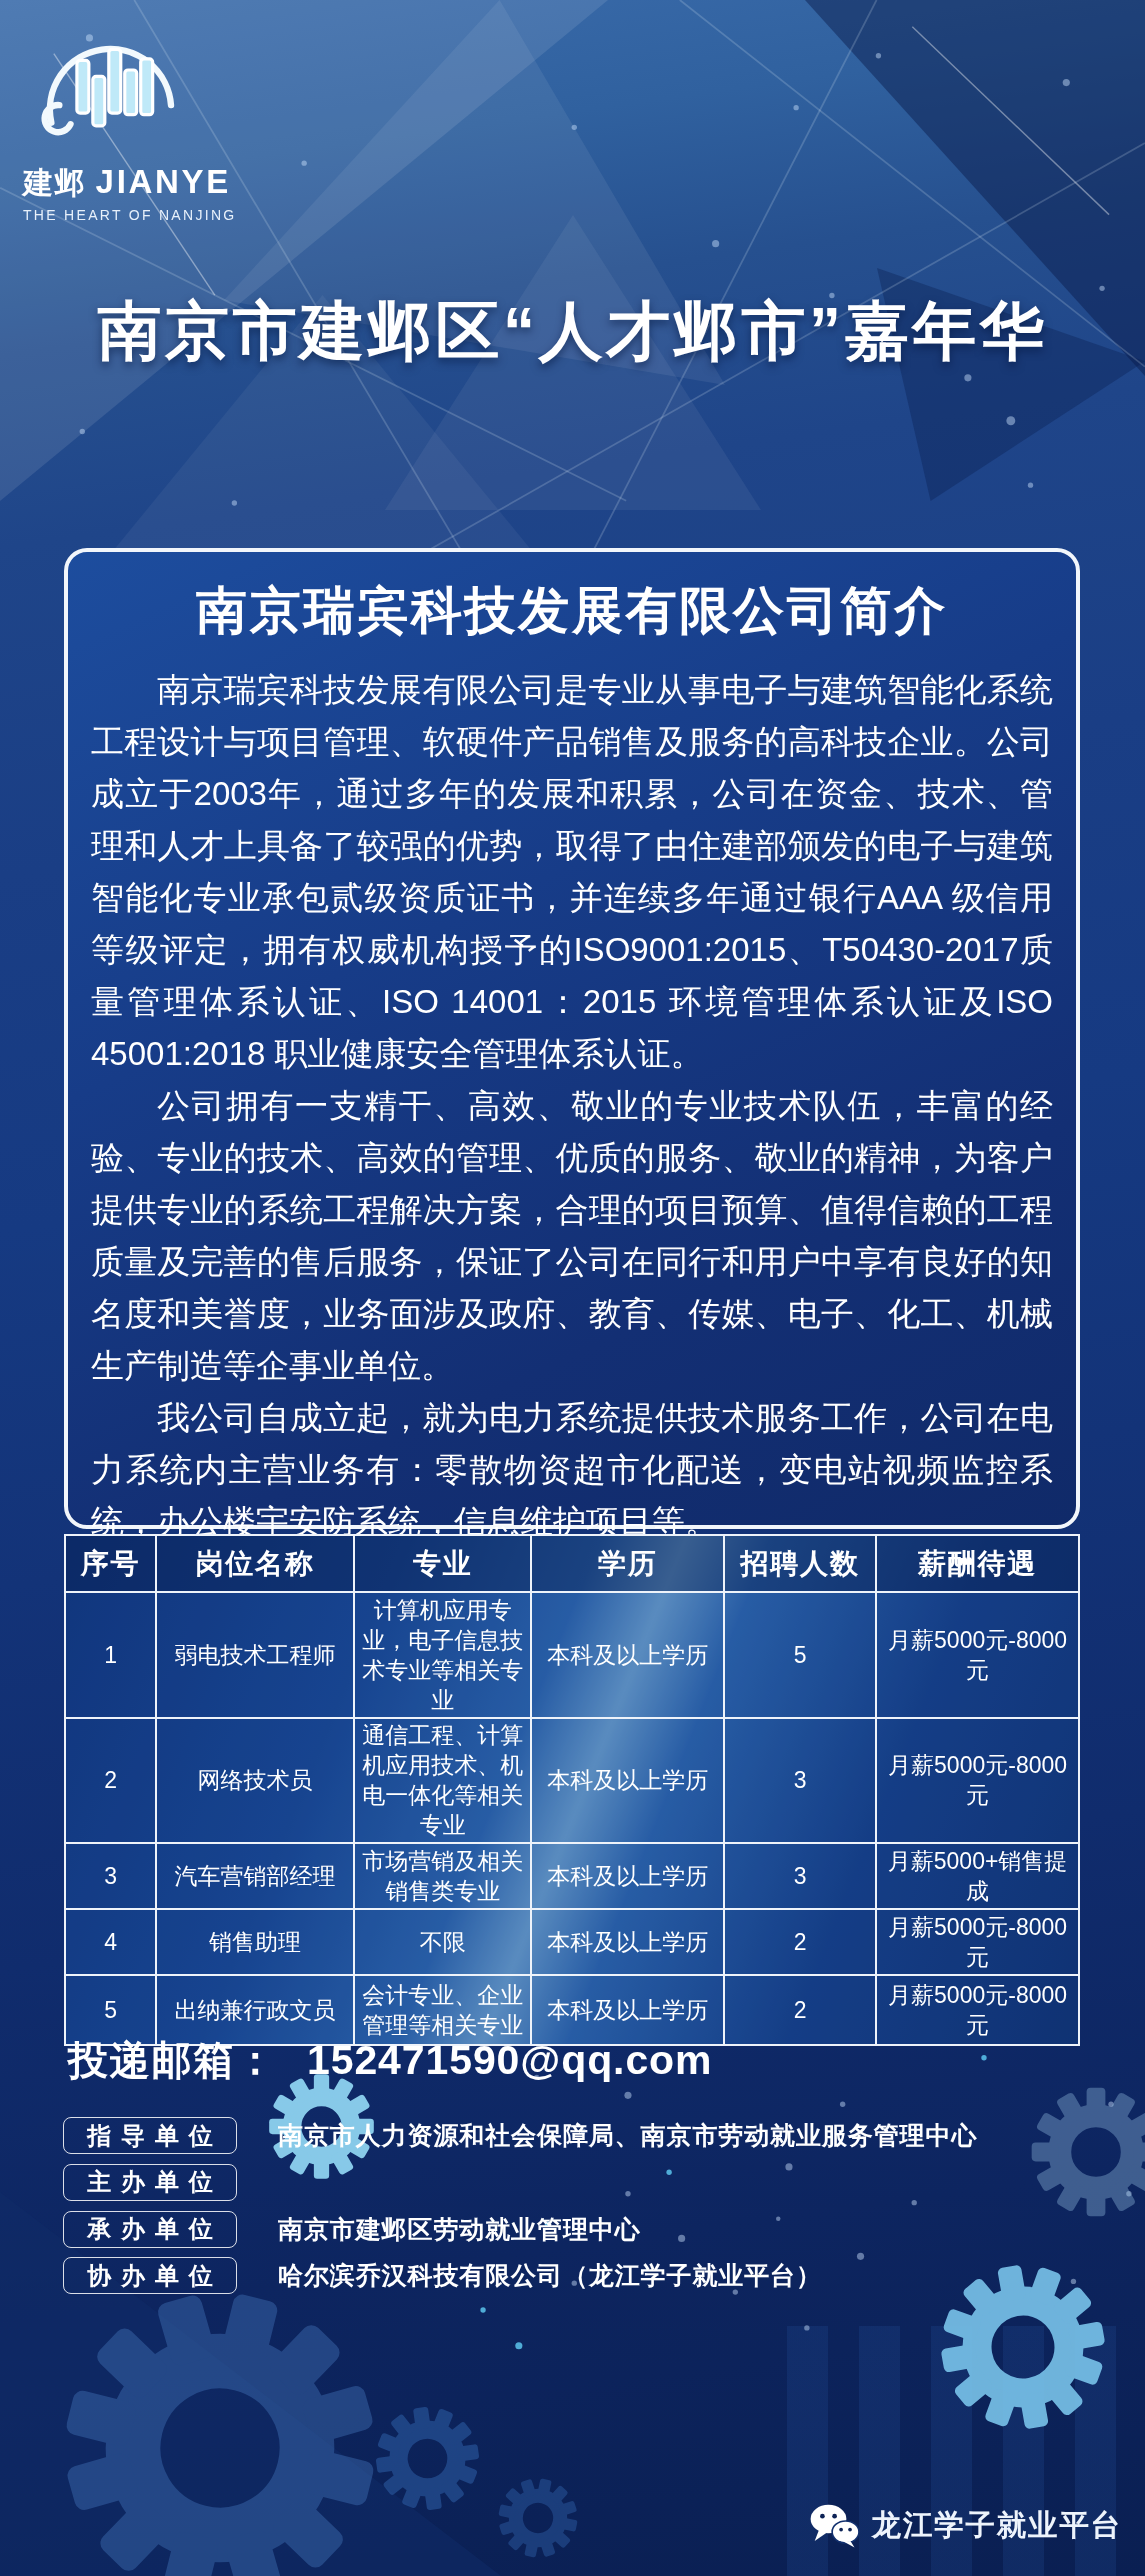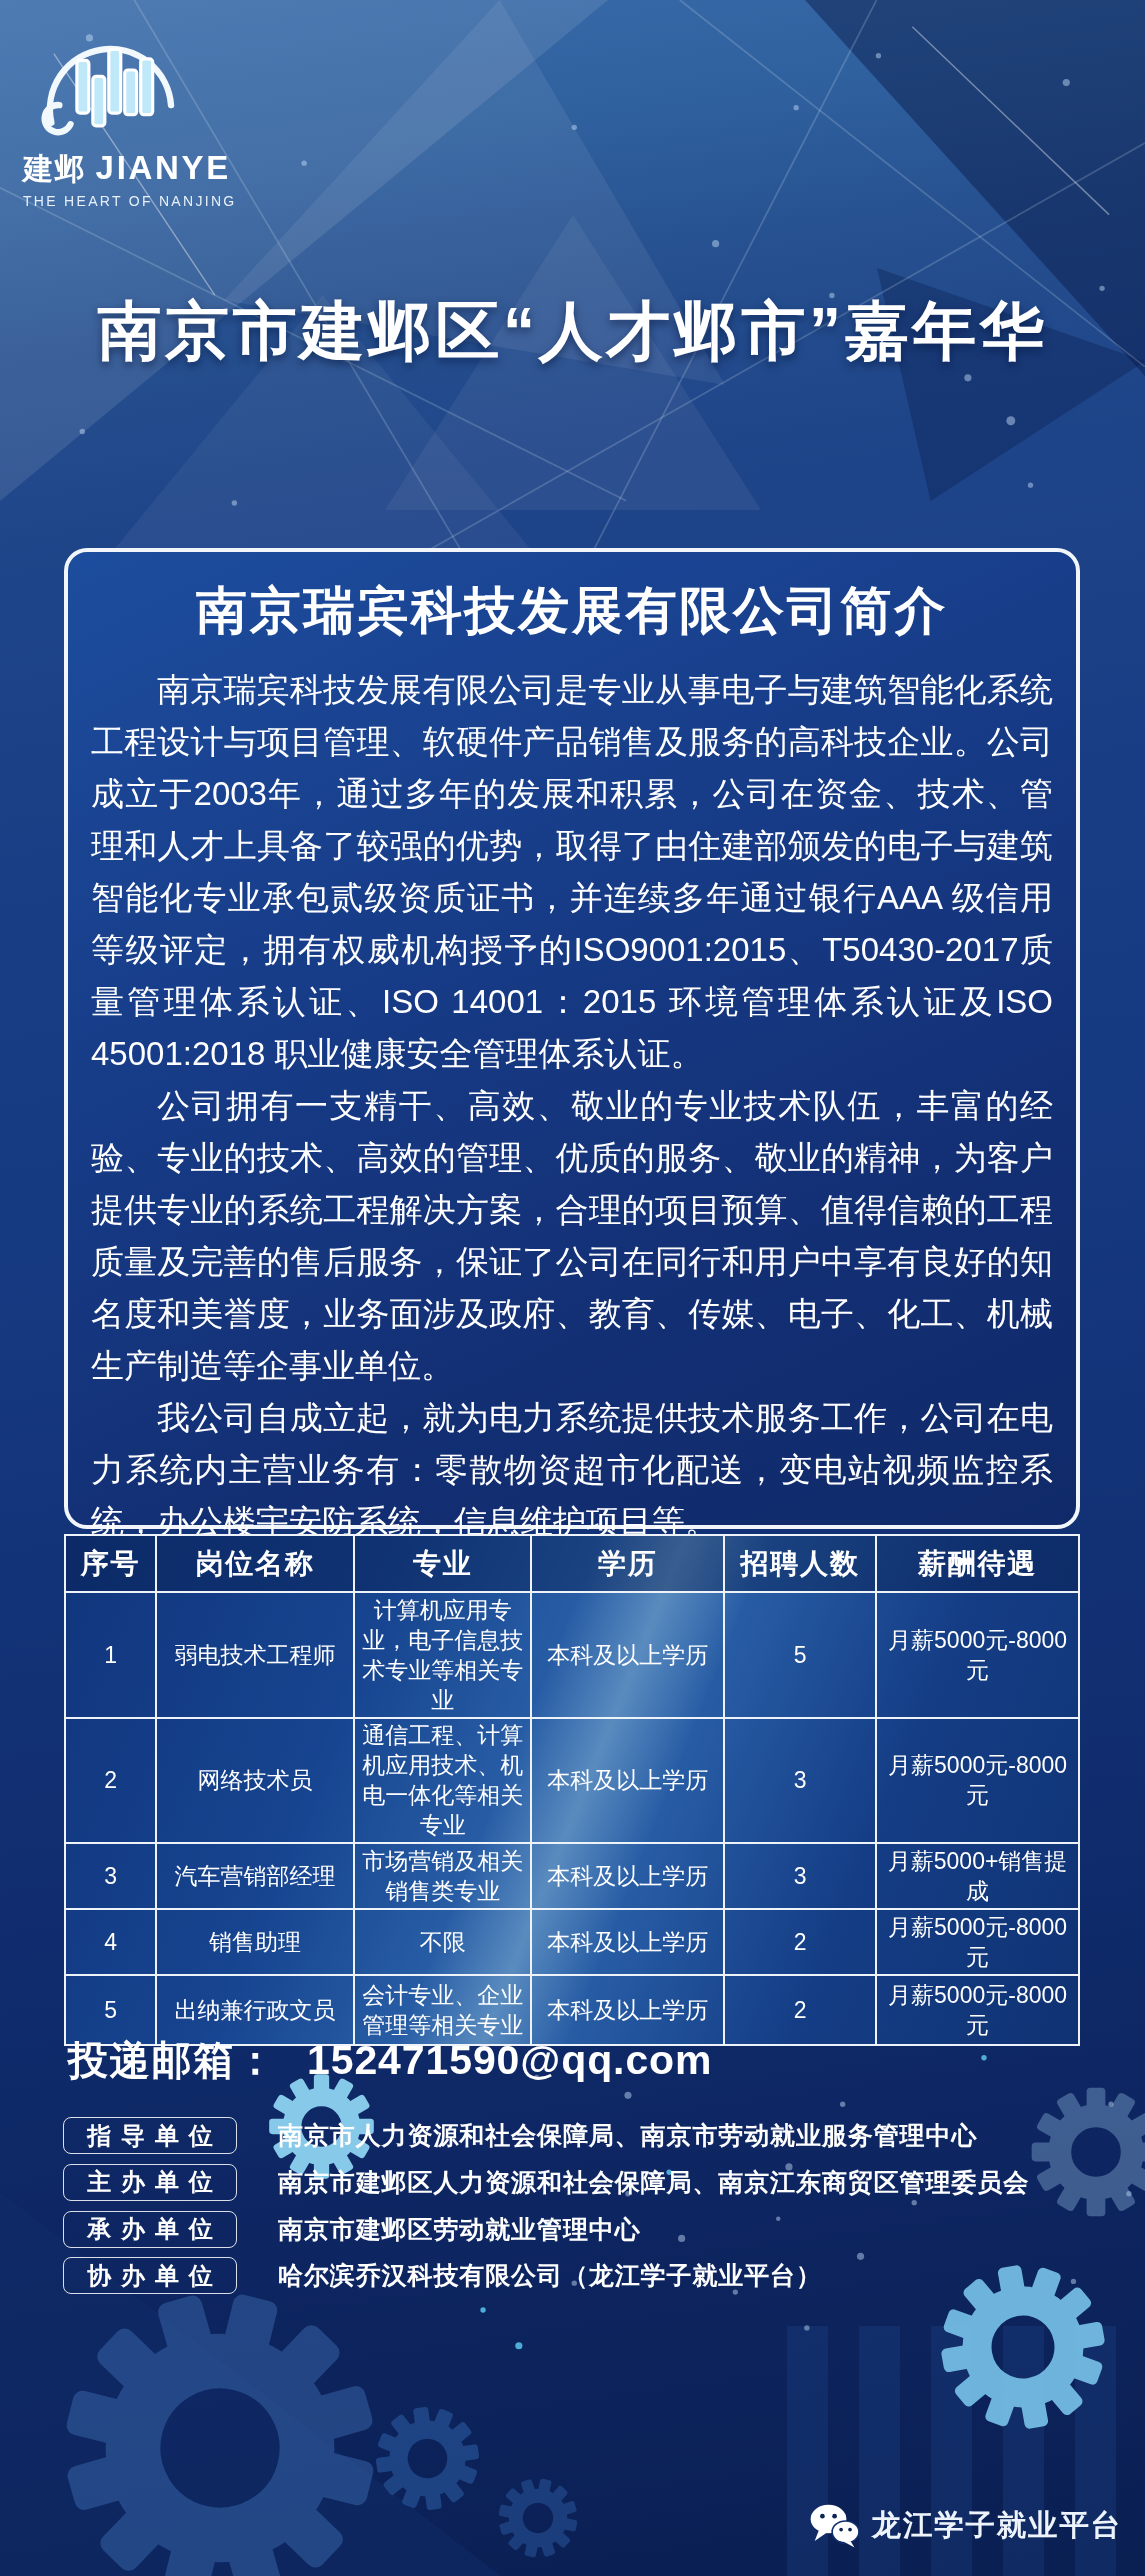--- a/index.html
+++ b/index.html
@@ -21,21 +21,21 @@
   .tri5{left:877px;top:268px;width:268px;height:233px;background:rgba(10,28,78,.35);clip-path:polygon(0 0,100% 40%,20% 100%);}
   .tri6{left:81px;top:295px;width:483px;height:295px;background:rgba(255,255,255,.05);clip-path:polygon(50% 0,100% 100%,0 100%);}
   .tri7{left:0;top:2192px;width:501px;height:384px;background:rgba(16,44,104,.55);clip-path:polygon(0 0,100% 100%,0 100%);}
   .skyline{position:absolute;left:787px;top:2326px;width:358px;height:250px;opacity:.5;
     background:repeating-linear-gradient(90deg,rgba(42,92,172,.38) 0 41px,rgba(42,92,172,0) 41px 72px);}
   .deco-svg{position:absolute;left:0;top:0;pointer-events:none;}
   .gear{position:absolute;pointer-events:none;}
   
   .logo-block{position:absolute;left:23px;top:10.7px;width:295px;}
   .logo-mark{display:block;}
-  .logo-line{margin-top:4px;font-weight:700;letter-spacing:1.8px;display:flex;align-items:baseline;gap:9px;}
+  .logo-line{margin-top:18px;font-weight:700;letter-spacing:1.8px;display:flex;align-items:baseline;gap:9px;}
   .logo-cn{font-size:30px;}
   .logo-en{font-size:33px;letter-spacing:2.7px;}
   .logo-tag{margin-top:3.6px;font-size:14px;letter-spacing:2.3px;color:#e8f1fb;}
   
   .title-block{position:absolute;left:0;top:288px;width:100%;text-align:center;}
   .title-l1{font-size:64px;font-weight:900;letter-spacing:3.6px;margin:0 0 19.7px 0;
     text-shadow:0 3.6px 9px rgba(2,18,56,.55);}
   .title-l2{font-size:56px;font-weight:900;letter-spacing:1.8px;margin:0;
     text-shadow:0 3.6px 9px rgba(2,18,56,.55);}
   
@@ -280,21 +280,20 @@
     <span class="contact-email">152471590@qq.com</span>
   </section>
 
   <section class="organizers">
     <div class="org-row">
       <span class="org-label-box">指导单位</span>
       <span class="org-value">南京市人力资源和社会保障局、南京市劳动就业服务管理中心</span>
     </div>
     <div class="org-row">
       <span class="org-label-box">主办单位</span>
-      <span class="org-value">南京市建邺区人力资源和社会保障局、南京江东商贸区管理委员会</span>
     </div>
     <div class="org-row">
       <span class="org-label-box">承办单位</span>
       <span class="org-value">南京市建邺区劳动就业管理中心</span>
     </div>
     <div class="org-row">
       <span class="org-label-box">协办单位</span>
       <span class="org-value">哈尔滨乔汉科技有限公司（龙江学子就业平台）</span>
     </div>
   </section>

